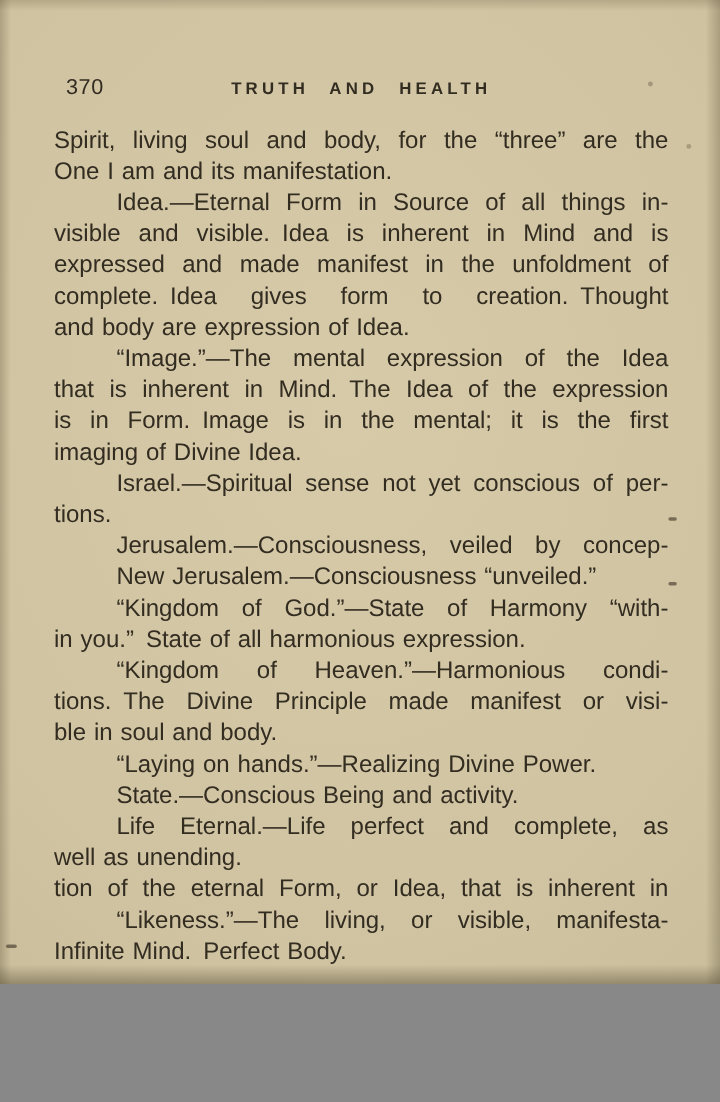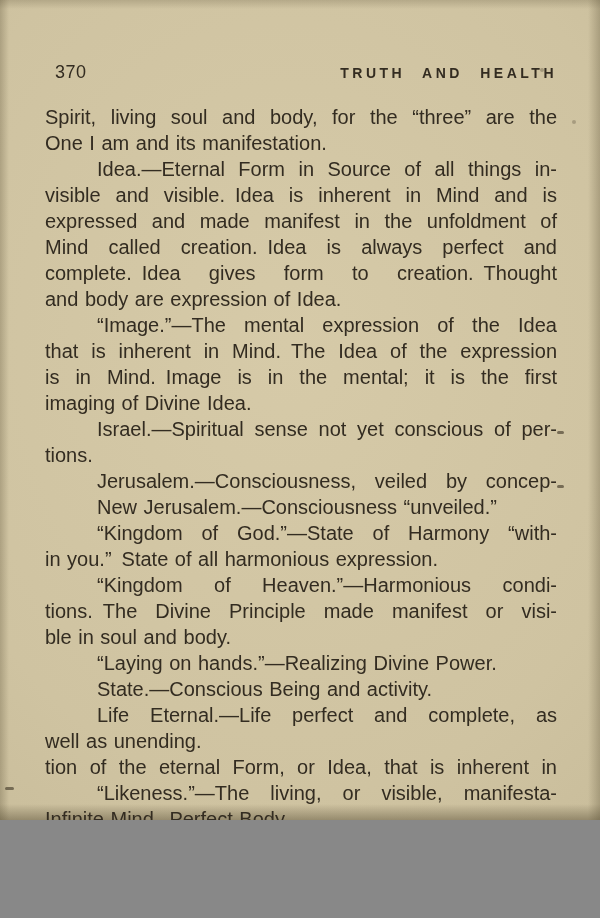--- a/index.html
+++ b/index.html
@@ -36,21 +36,21 @@
   }
   .pagenum {
     position: absolute;
     left: 10px;
     top: 1px;
     font-size: 18px;
     letter-spacing: 0.5px;
   }
   .runhead {
     display: block;
-    text-align: right;
+    text-align: center;
     padding-top: 4px;
     font-size: 14px;
     font-weight: bold;
     letter-spacing: 3.5px;
     word-spacing: 10px;
   }
 
   .text-block {
     position: absolute;
     left: 45px;
@@ -105,29 +105,28 @@
 
     <div class="para">
       <div class="ln">Spirit, living soul and body, for the “three” are the</div>
       <div class="ln last">One I am and its manifestation.</div>
     </div>
 
     <div class="para">
       <div class="ln ind">Idea.—Eternal Form in Source of all things in-</div>
       <div class="ln">visible and visible. Idea is inherent in Mind and is</div>
       <div class="ln">expressed and made manifest in the unfoldment of</div>
-      <div class="ln">Mind called creation. Idea is always perfect and</div>
       <div class="ln">complete. Idea gives form to creation. Thought</div>
       <div class="ln last">and body are expression of Idea.</div>
     </div>
 
     <div class="para">
       <div class="ln ind">“Image.”—The mental expression of the Idea</div>
       <div class="ln">that is inherent in Mind. The Idea of the expression</div>
-      <div class="ln">is in Mind. Image is in the mental; it is the first</div>
+      <div class="ln">is in Form. Image is in the mental; it is the first</div>
       <div class="ln last">imaging of Divine Idea.</div>
     </div>
 
     <div class="para">
       <div class="ln ind">Israel.—Spiritual sense not yet conscious of per-</div>
     </div>
 
     <div class="para">
       <div class="ln last">tions.</div>
       <div class="ln ind">Jerusalem.—Consciousness, veiled by concep-</div>

